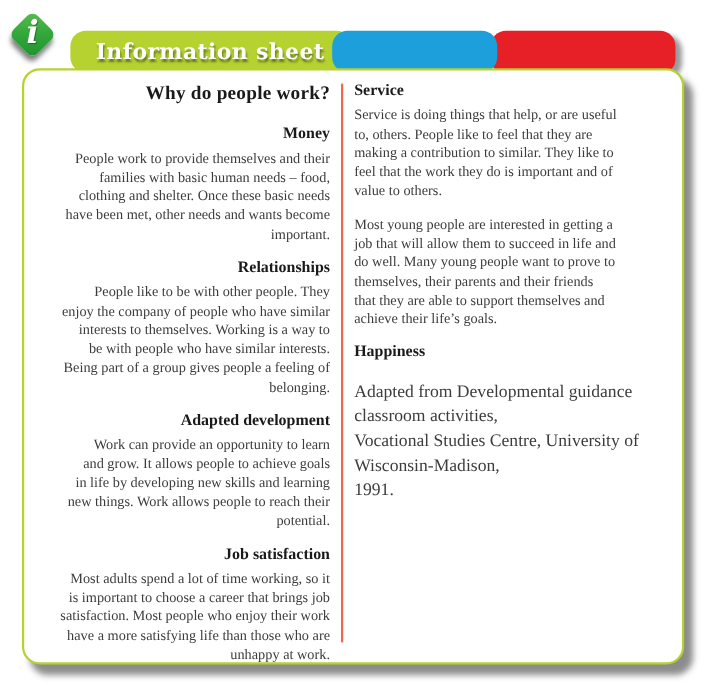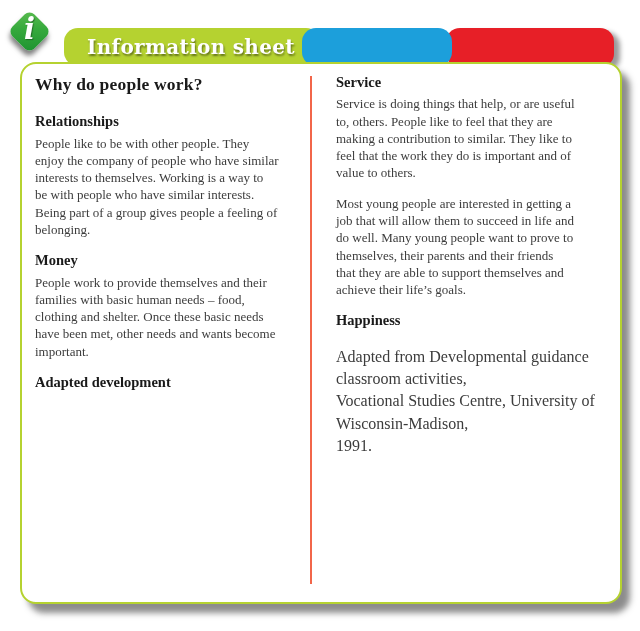--- a/index.html
+++ b/index.html
@@ -83,22 +83,22 @@
   }
 
   
   .col {
     position: absolute; top: 71px;
     z-index: 6;
     color: #3c3c3c;
     font-size: 13px;
     line-height: 1.33;
   }
-  .left-col  { left: 35px;  width: 278px; }
-  .right-col { left: 336px; width: 290px; }
+  .left-col  { left: 22px;  width: 278px; text-align: right; }
+  .right-col { left: 322px; width: 290px; }
 
   .page-title {
     font-size: 17.5px;
     font-weight: bold;
     color: #1a1a1a;
     letter-spacing: 0.2px;
     margin: 2px 0 16px 0;
   }
   .sec h2 {
     font-size: 14.5px;
@@ -131,44 +131,57 @@
 </div>
 <div class="tab tab-blue"></div>
 <div class="tab tab-red"></div>
 
 <div class="sheet-box"></div>
 <div class="divider"></div>
 
 <div class="col left-col">
   <div class="page-title">Why do people work?</div>
   <div class="sections">
+
+      <section class="sec">
+        <h2>Money</h2>
+        <p>People work to provide themselves and their
+families with basic human needs – food,
+clothing and shelter. Once these basic needs
+have been met, other needs and wants become
+important.</p>
+      </section>
 
       <section class="sec">
         <h2>Relationships</h2>
         <p>People like to be with other people. They
 enjoy the company of people who have similar
 interests to themselves. Working is a way to
 be with people who have similar interests.
 Being part of a group gives people a feeling of
 belonging.</p>
       </section>
 
       <section class="sec">
-        <h2>Money</h2>
-        <p>People work to provide themselves and their
-families with basic human needs – food,
-clothing and shelter. Once these basic needs
-have been met, other needs and wants become
-important.</p>
-      </section>
-
-      <section class="sec">
         <h2>Adapted development</h2>
-      </section>
-
+        <p>Work can provide an opportunity to learn
+and grow. It allows people to achieve goals
+in life by developing new skills and learning
+new things. Work allows people to reach their
+potential.</p>
+      </section>
+
+      <section class="sec">
+        <h2>Job satisfaction</h2>
+        <p>Most adults spend a lot of time working, so it
+is important to choose a career that brings job
+satisfaction. Most people who enjoy their work
+have a more satisfying life than those who are
+unhappy at work.</p>
+      </section>
     </div>
 </div>
 
 <div class="col right-col">
   <div class="sections">
 
       <section class="sec">
         <h2>Service</h2>
         <p>Service is doing things that help, or are useful
 to, others. People like to feel that they are

